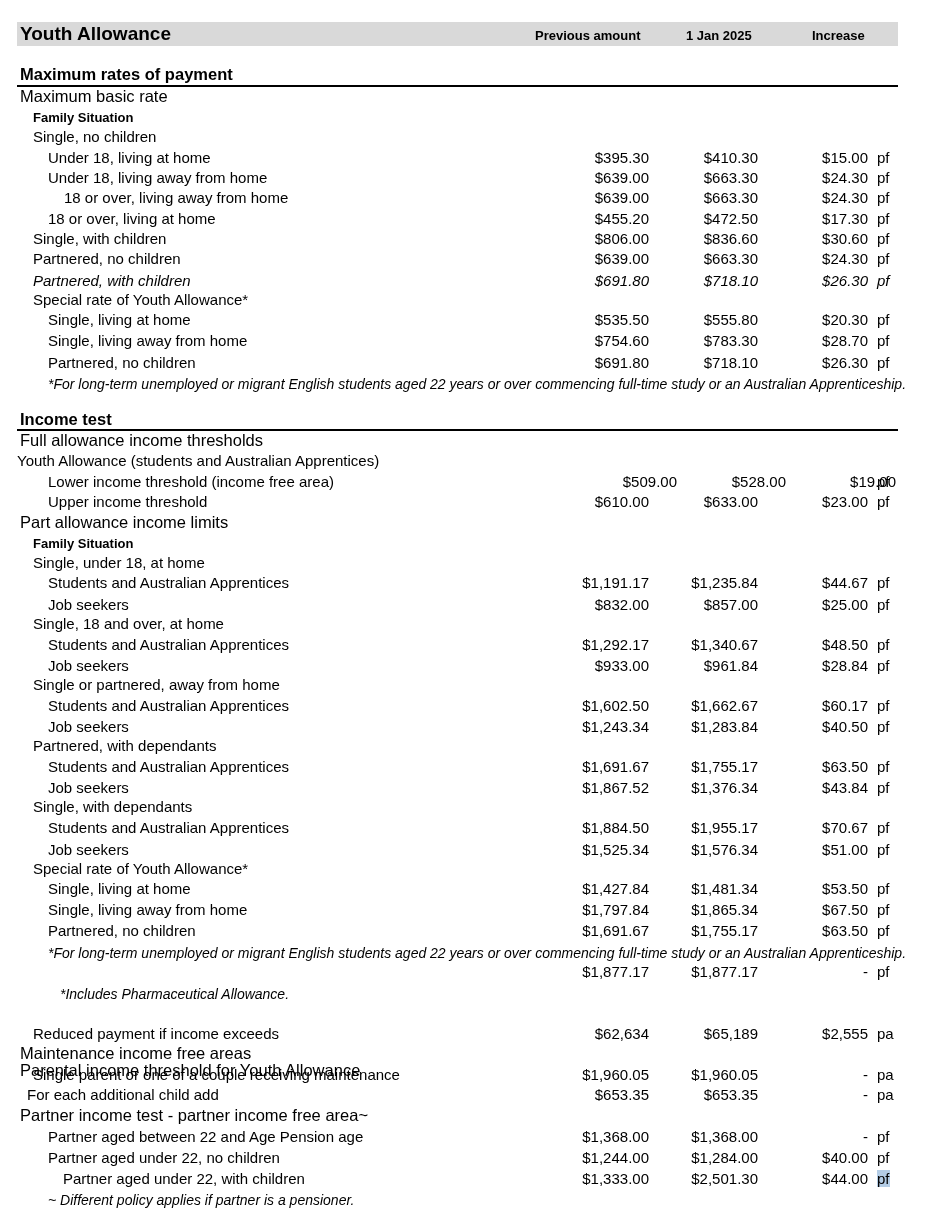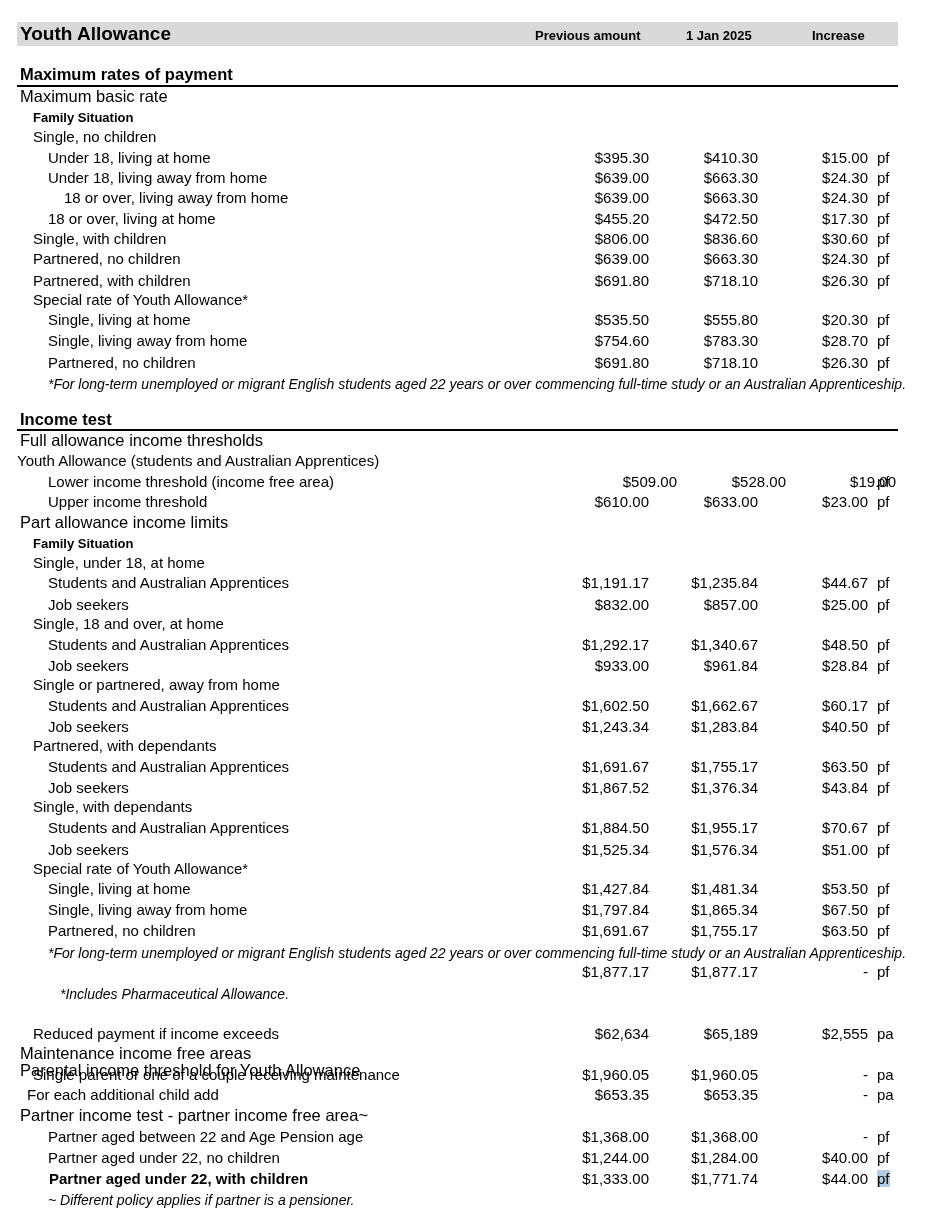--- a/index.html
+++ b/index.html
@@ -81,21 +81,21 @@
       <span class="v inc">$30.60</span>
       <span class="u">pf</span>
     </div>
     <div class="row" style="top: 250px;">
       <span class="lbl" style="left: 33px;">Partnered, no children</span>
       <span class="v prev">$639.00</span>
       <span class="v new">$663.30</span>
       <span class="v inc">$24.30</span>
       <span class="u">pf</span>
     </div>
-    <div class="row" style="top: 272px;">
+    <div class="row" style="top: 272px; font-style: italic;">
       <span class="lbl" style="left: 33px;">Partnered, with children</span>
       <span class="v prev">$691.80</span>
       <span class="v new">$718.10</span>
       <span class="v inc">$26.30</span>
       <span class="u">pf</span>
     </div>
     <div class="row" style="top: 291px;">
       <span class="lbl" style="left: 33px;">Special rate of Youth Allowance*</span>
     </div>
     <div class="row" style="top: 311px;">
@@ -311,22 +311,22 @@
       <span class="u">pf</span>
     </div>
     <div class="row" style="top: 1149px;">
       <span class="lbl" style="left: 48px;">Partner aged under 22, no children</span>
       <span class="v prev">$1,244.00</span>
       <span class="v new">$1,284.00</span>
       <span class="v inc">$40.00</span>
       <span class="u">pf</span>
     </div>
     <div class="row" style="top: 1170px;">
-      <span class="lbl" style="left: 49px; font-weight: bold;">Partner aged under 22, with children</span>
+      <span class="lbl" style="left: 63px;">Partner aged under 22, with children</span>
       <span class="v prev">$1,333.00</span>
-      <span class="v new">$1,771.74</span>
+      <span class="v new">$2,501.30</span>
       <span class="v inc">$44.00</span>
       <span class="u sel">pf</span>
     </div>
     <div class="row" style="top: 1192px;">
       <span class="lbl note" style="left: 48px;">~ Different policy applies if partner is a pensioner.</span>
     </div>
   </div>
 
 </body></html>

